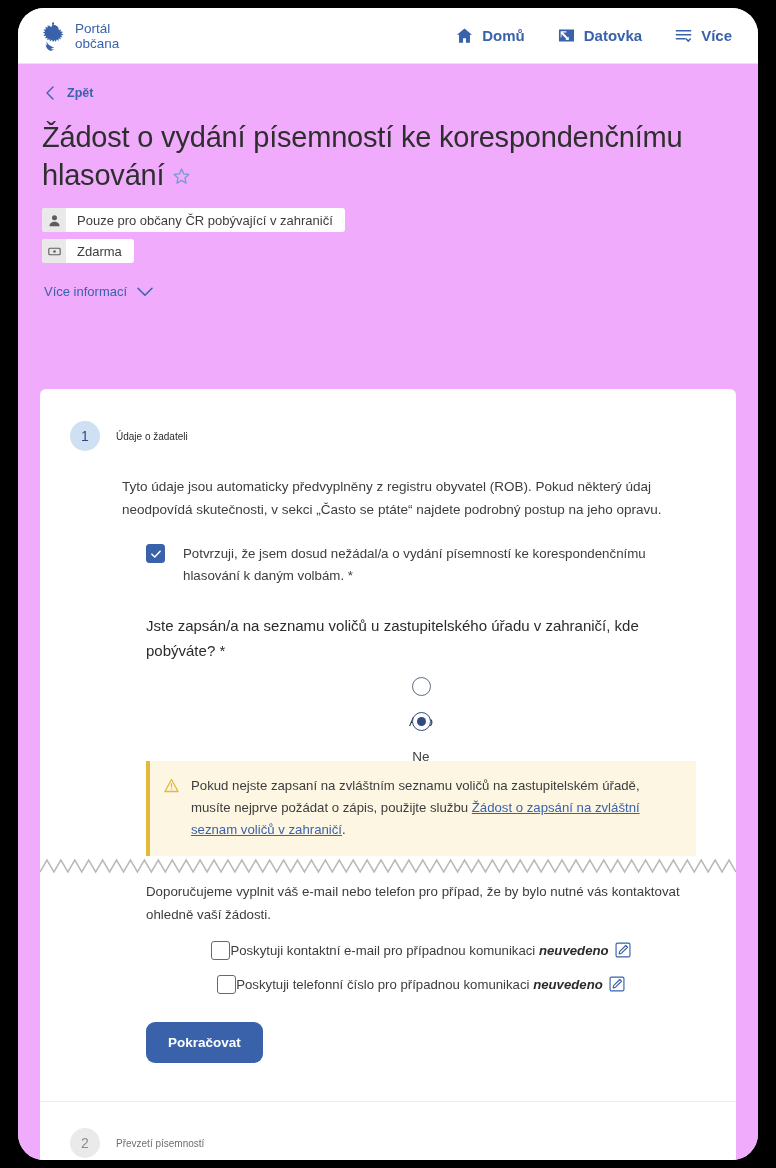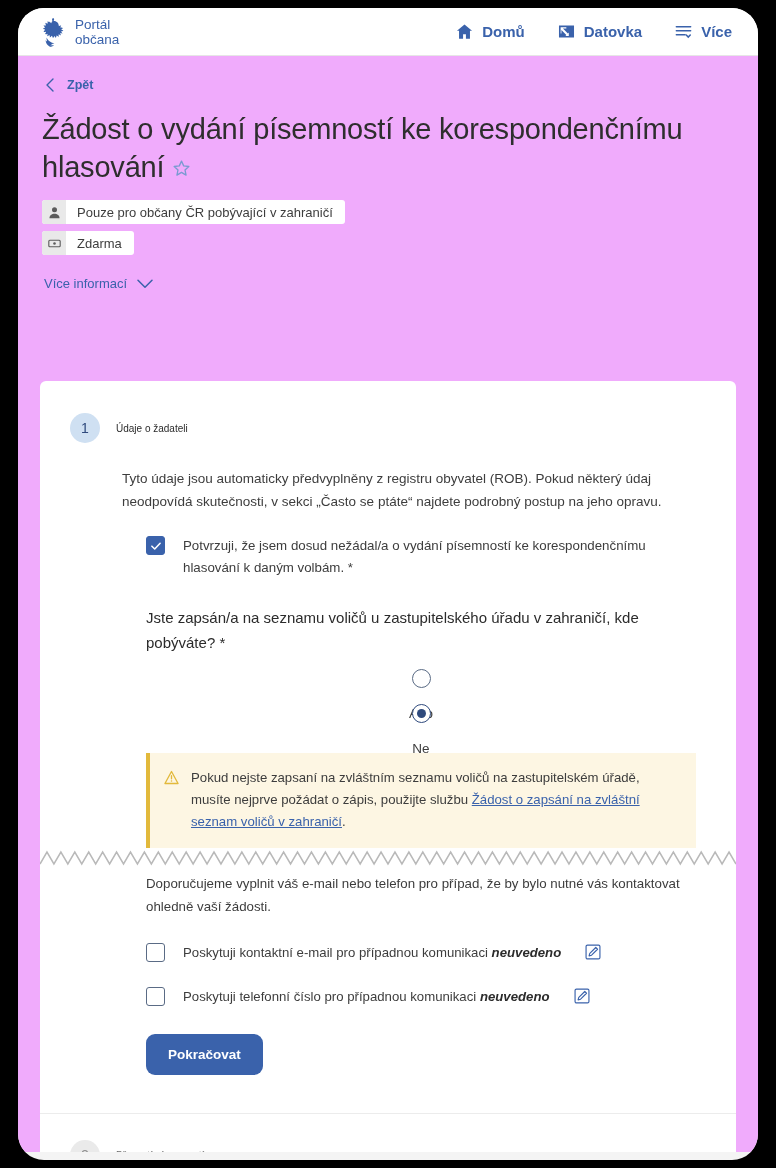--- a/index.html
+++ b/index.html
@@ -21,21 +21,21 @@
     width: 740px;
     height: 1152px;
     background: #f4f4f4;
     border-radius: 26px;
     overflow: hidden;
     box-shadow: 0 0 0 1px rgba(0,0,0,.18), 0 6px 22px rgba(0,0,0,.55);
   }
 
   
   .topbar {
-    height: 48px;
+    height: 56px;
     background: #ffffff;
     display: flex;
     align-items: center;
     padding: 0 26px 0 22px;
     border-bottom: 1px solid #e6e6e6;
   }
   .brand {
     display: flex;
     align-items: center;
     gap: 9px;
@@ -278,22 +278,22 @@
     font-size: 13.3px;
     line-height: 23px;
     color: #3d3d3d;
     margin-top: 24px;
     max-width: 545px;
   }
 
   .contact-row {
     display: flex;
     align-items: center;
-    gap: 18px;
-    margin-top: 24px;
+    margin-top: 14px;
+    justify-content: center;
   }
   .contact-label { font-size: 13.2px; color: #3d3d3d; }
   .contact-value { font-weight: 700; font-style: italic; color: #2b2b2b; }
   .edit-btn {
     width: 16px; height: 16px;
     flex: 0 0 16px;
     margin-left: 6px;
     cursor: pointer;
   }
   .edit-btn svg { width: 16px; height: 16px; display: block; }

